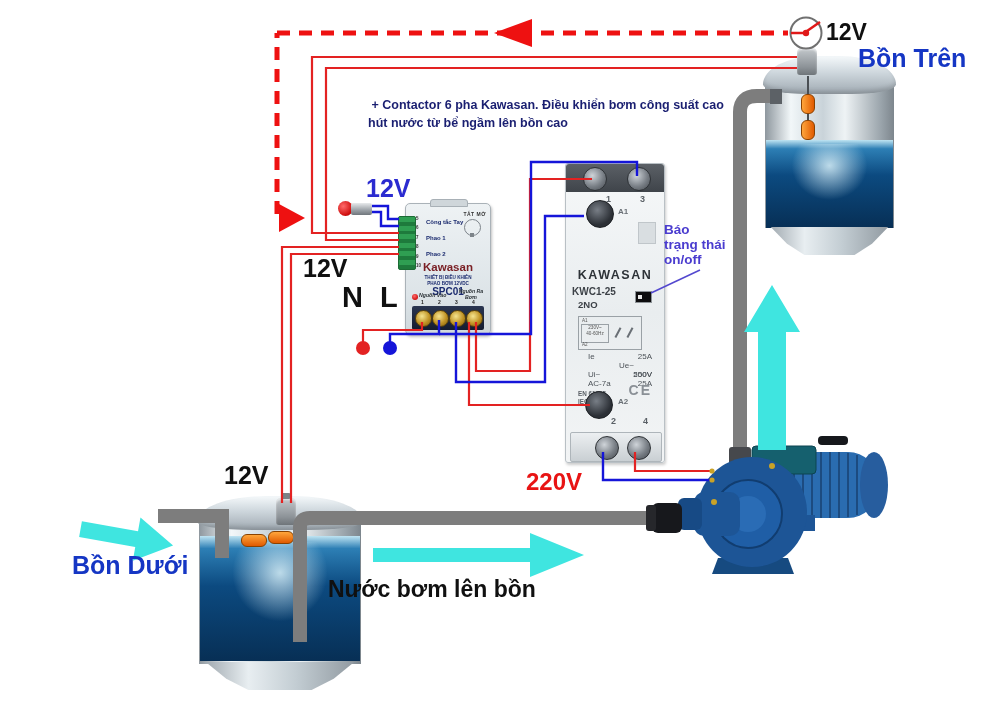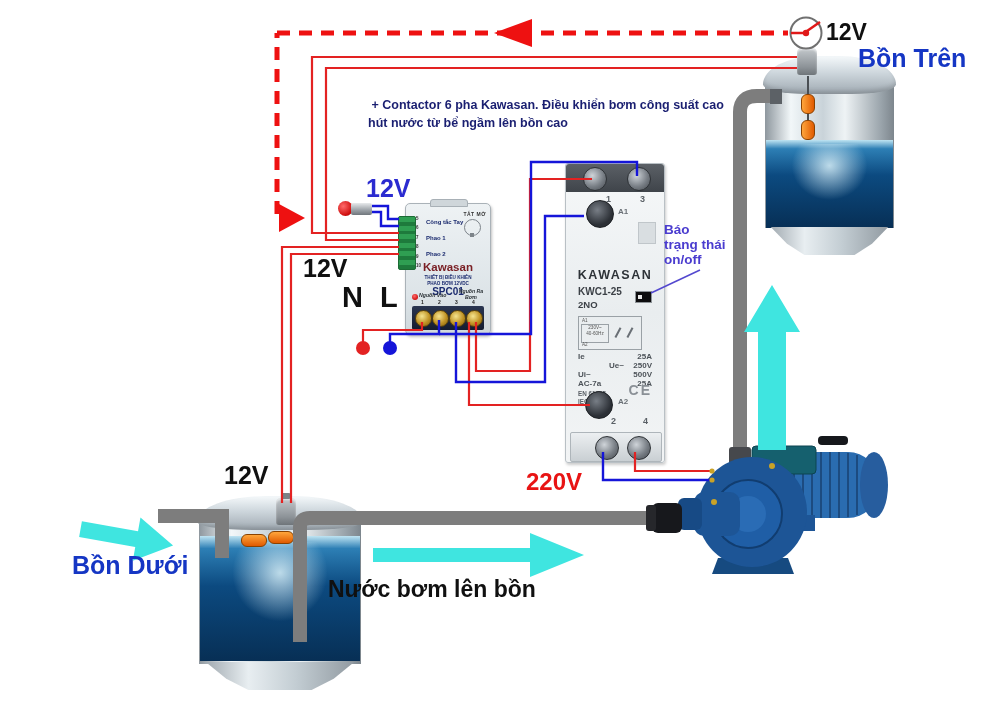--- a/index.html
+++ b/index.html
@@ -84,30 +84,30 @@
     background:linear-gradient(180deg,#5b6066,#3f444a);}
   .screw-s{position:absolute;width:22px;height:22px;border-radius:50%;
     background:radial-gradient(circle at 38% 35%,#cfd4d9,#797f86 55%,#44484e);border:1px solid #2e3236;}
   .screw-d{position:absolute;width:26px;height:26px;border-radius:50%;
     background:radial-gradient(circle at 40% 35%,#787e86,#2b2f35 65%);border:1px solid #1c1f23;}
   .contactor .num{position:absolute;font-size:9px;color:#5a6066;font-weight:bold;}
   .contactor .coil-lbl{position:absolute;font-size:8px;color:#6a7076;font-weight:bold;}
   .contactor .clip{position:absolute;right:8px;top:58px;width:16px;height:20px;background:#d9dee1;border:1px solid #c0c6ca;}
   .contactor .brand{position:absolute;left:0;right:0;top:104px;text-align:center;font-size:12.5px;
     font-weight:bold;color:#2e3338;letter-spacing:1.5px;}
-  .contactor .model{position:absolute;left:12px;top:122px;font-size:10px;font-weight:bold;color:#3c4147;text-align:center;}
+  .contactor .model{position:absolute;left:6px;top:122px;font-size:10px;font-weight:bold;color:#3c4147;text-align:center;}
   .contactor .poles{position:absolute;left:12px;top:135px;font-size:9.5px;font-weight:bold;color:#3c4147;}
   .contactor .ind{position:absolute;left:69px;top:127px;width:15px;height:10px;background:#0c0c0e;border:1px solid #8d9397;}
   .contactor .ind::after{content:"";position:absolute;left:2px;top:2.5px;width:4px;height:4px;background:#e8e8e8;}
   .contactor .diag{position:absolute;left:12px;top:152px;width:62px;height:32px;border:1px solid #9aa1a6;}
   .contactor .diag .cell{position:absolute;left:2px;top:7px;width:26px;height:17px;border:1px solid #9aa1a6;
     font-size:4.6px;color:#555;text-align:center;line-height:1.2;}
   .contactor .diag .a{position:absolute;font-size:4.6px;color:#555;}
   .contactor .slash{position:absolute;width:1.5px;height:11px;background:#6a7076;transform:rotate(28deg);}
-  .contactor .specrow{position:absolute;left:12px;right:12px;font-size:8px;color:#4c5258;font-weight:bold;}
+  .contactor .specrow{position:absolute;left:22px;right:12px;font-size:8px;color:#4c5258;font-weight:normal;}
   .contactor .specrow .v{float:right;}
   .contactor .std{position:absolute;left:12px;font-size:6.3px;color:#5a6066;font-weight:bold;}
   .contactor .ce{position:absolute;right:12px;top:218px;font-size:14px;color:#8a9096;font-weight:bold;letter-spacing:2px;}
   .contactor .botblock{position:absolute;left:4px;top:268px;width:90px;height:28px;
     background:linear-gradient(180deg,#eceff1,#c9cfd3);border:1px solid #aeb5ba;border-radius:2px;}
 </style>
 </head>
 <body>
 
 <div class="canvas">

